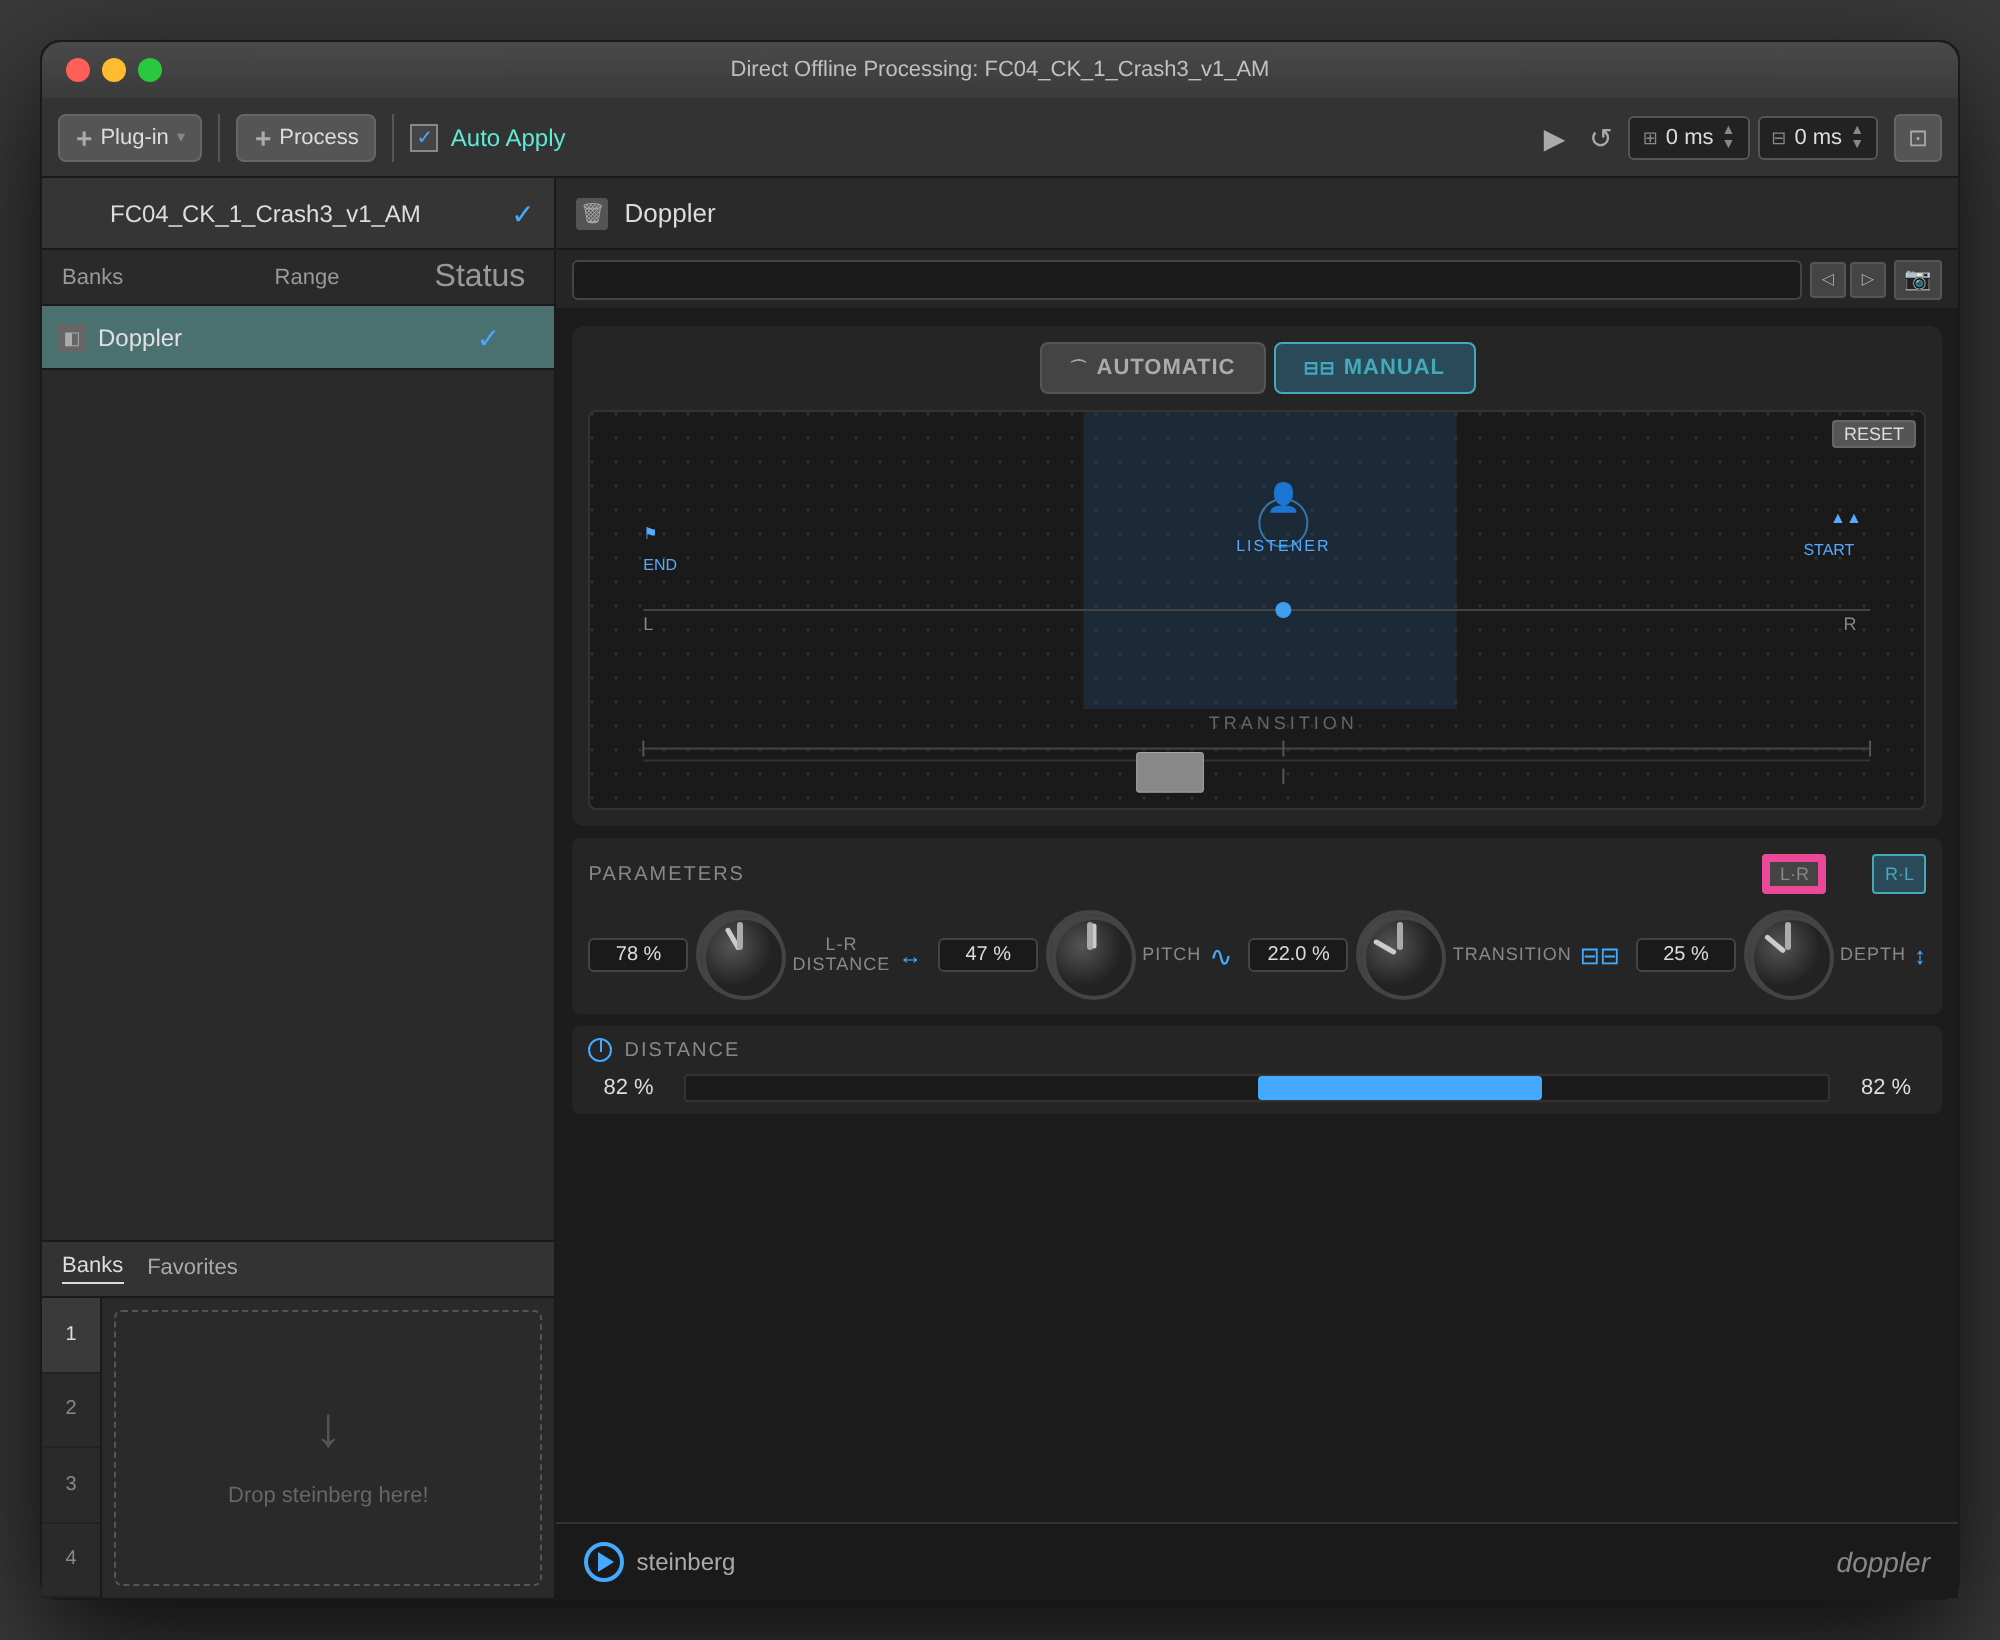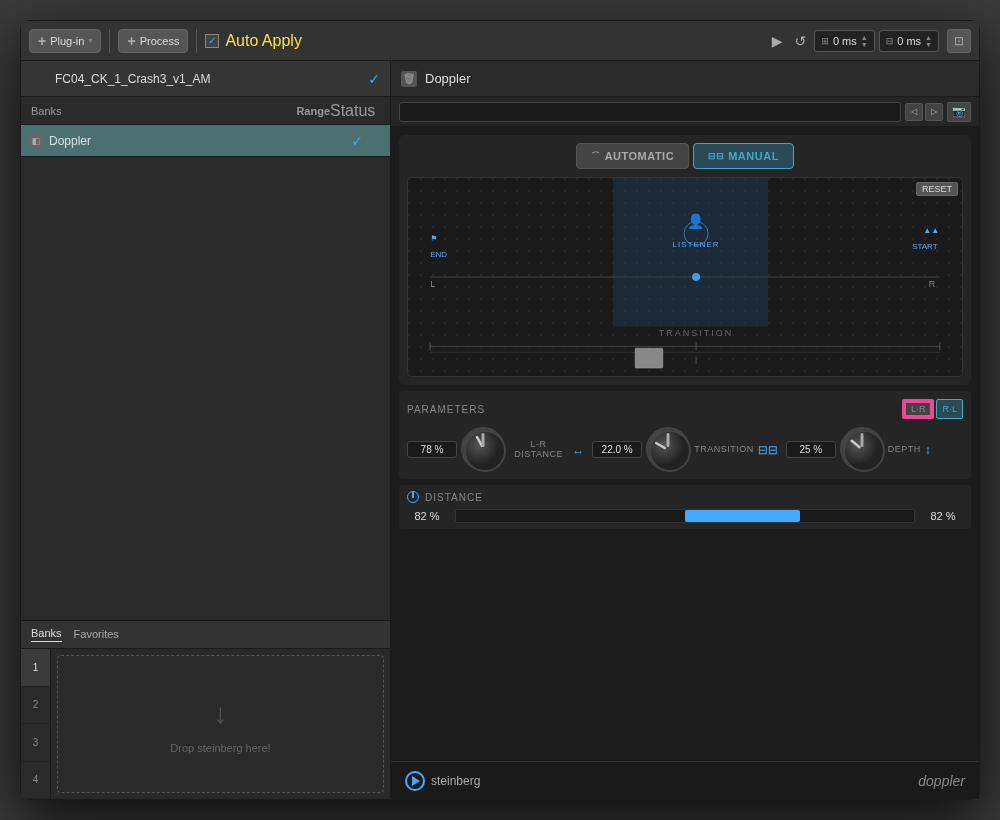--- a/index.html
+++ b/index.html
@@ -87,21 +87,21 @@
       width: 14px;
       height: 14px;
       border: 1px solid #888;
       background: #444;
       display: flex;
       align-items: center;
       justify-content: center;
       font-size: 10px;
       color: #4af;
     }
-    .auto-apply-label { font-size: 16px; color: #fde047; }
+    .auto-apply-label { font-size: 12px; color: #5eead4; }
     .transport-section {
       margin-left: auto;
       display: flex;
       align-items: center;
       gap: 4px;
     }
     .transport-btn {
       background: transparent;
       border: none;
       color: #aaa;
@@ -163,21 +163,21 @@
     .clip-check { color: #4af; font-size: 14px; }
     .table-header {
       height: 28px;
       background: #2a2a2a;
       border-bottom: 1px solid #1a1a1a;
       display: flex;
       align-items: center;
       padding: 0 10px;
     }
     .col-name { flex: 1; font-size: 11px; color: #999; }
-    .col-range { width: 80px; font-size: 11px; color: #999; text-align: right; font-weight: bold; }
+    .col-range { width: 80px; font-size: 11px; color: #999; text-align: left; }
     .col-status { width: 50px; font-size: 16px; color: #999; }
     .plugin-row {
       height: 32px;
       background: #4a7070;
       border-bottom: 1px solid #1a1a1a;
       display: flex;
       align-items: center;
       padding: 0 8px;
       gap: 6px;
     }
@@ -417,21 +417,21 @@
       display: flex;
       gap: 2px;
     }
     .lr-btn {
       padding: 1px 5px;
       font-size: 9px;
       border-radius: 2px;
       cursor: pointer;
     }
     .lr-btn.lr { background: #444; border: 4px solid #ec4899; color: #888; }
-    .lr-btn.rl { background: #2a4a5a; border: 1px solid #4ab; color: #4ab; }
+    .lr-btn.rl { background: #2a4a5a; border: 1px solid #4ab; color: #4ab; margin-left: 21px; }
     .knob-row {
       display: flex;
       justify-content: space-around;
       gap: 8px;
     }
     .knob-col {
       display: flex;
       flex-direction: row;
       align-items: center;
       gap: 4px;
@@ -556,20 +556,28 @@
       margin-left: 2px;
     }
     .steinberg-name { font-size: 12px; color: #aaa; font-weight: 500; }
     .doppler-name { font-size: 14px; color: #888; font-style: italic; font-weight: 300; }
   </style>
 </head>
 <body>
 
 <div class="window">
 
+  <div class="title-bar">
+    <div class="traffic-lights">
+      <div class="traffic-light tl-close"></div>
+      <div class="traffic-light tl-min"></div>
+      <div class="traffic-light tl-max"></div>
+    </div>
+    <span class="title-text">Direct Offline Processing: FC04_CK_1_Crash3_v1_AM</span>
+  </div>
 
   <div class="toolbar">
     <button class="toolbar-btn">
       <span class="plus">+</span>
       <span>Plug-in</span>
       <span style="font-size:8px;color:#888;">▾</span>
     </button>
     <div class="toolbar-sep"></div>
     <button class="toolbar-btn">
       <span class="plus">+</span>
@@ -748,20 +756,39 @@
                       <stop offset="100%" stop-color="#222"></stop>
                     </radialGradient>
                   </defs>
                   <line x1="22" y1="6" x2="22" y2="16" stroke="#ccc" stroke-width="2.5" stroke-linecap="round" transform="rotate(-30, 22, 22)"></line>
                 </svg>
               </div>
               <span class="param-name">L-R DISTANCE</span>
               <span class="param-icon">↔</span>
             </div>
 
+            <div class="knob-col">
+              <div class="param-value">
+                <span>47 %</span>
+              </div>
+              <div class="knob">
+                <svg width="44" height="44" viewBox="0 0 44 44">
+                  <circle cx="22" cy="22" r="20" fill="url(#knobGrad2)" stroke="#444" stroke-width="2"></circle>
+                  <defs>
+                    <radialGradient id="knobGrad2" cx="35%" cy="35%">
+                      <stop offset="0%" stop-color="#555"></stop>
+                      <stop offset="100%" stop-color="#222"></stop>
+                    </radialGradient>
+                  </defs>
+                  <line x1="22" y1="6" x2="22" y2="16" stroke="#ccc" stroke-width="2.5" stroke-linecap="round" transform="rotate(0, 22, 22)"></line>
+                </svg>
+              </div>
+              <span class="param-name">PITCH</span>
+              <span class="param-icon" style="font-size:14px;">∿</span>
+            </div>
 
             <div class="knob-col">
               <div class="param-value">
                 <span>22.0 %</span>
               </div>
               <div class="knob">
                 <svg width="44" height="44" viewBox="0 0 44 44">
                   <circle cx="22" cy="22" r="20" fill="url(#knobGrad3)" stroke="#444" stroke-width="2"></circle>
                   <defs>
                     <radialGradient id="knobGrad3" cx="35%" cy="35%">

